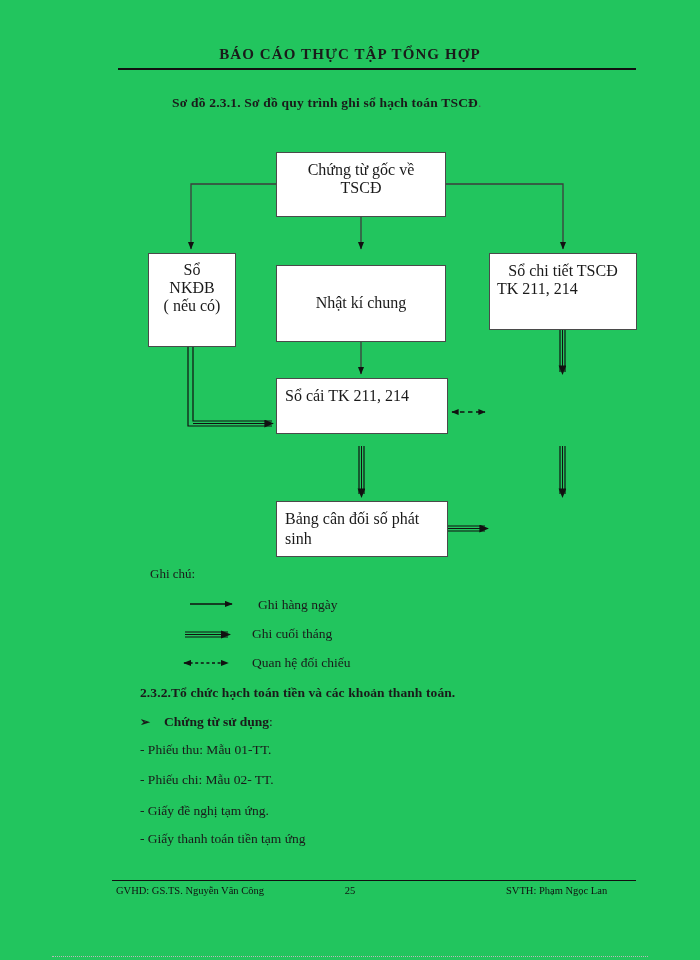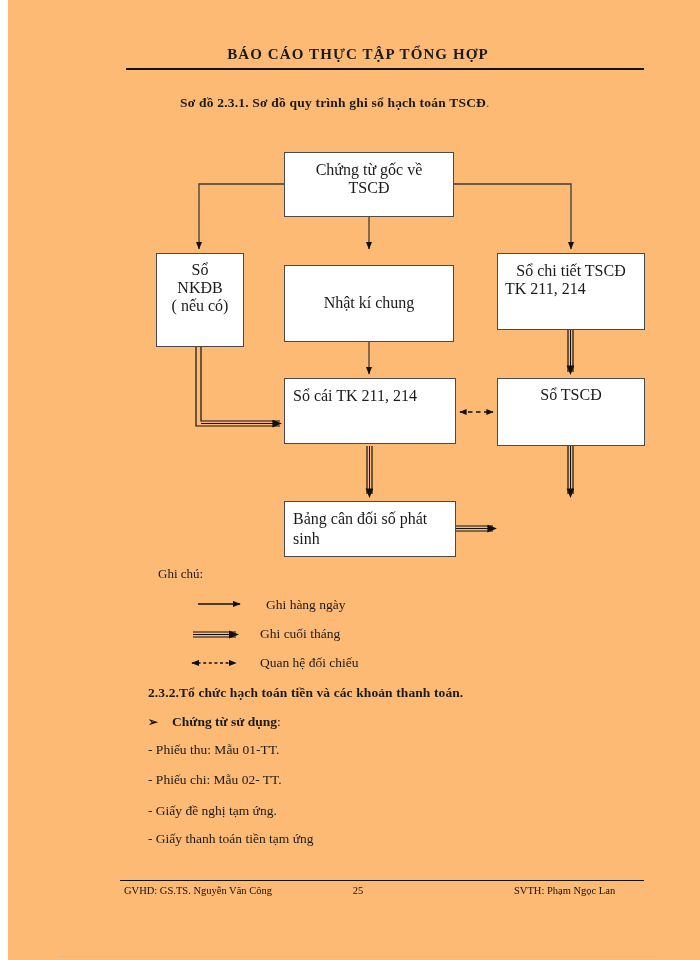--- a/index.html
+++ b/index.html
@@ -2,21 +2,21 @@
 <html><head>
 <meta charset="utf-8">
 <style>
   html,body{margin:0;padding:0;background:#ffffff;}
   body{
     width:700px;height:960px;position:relative;overflow:hidden;
     font-family:"Liberation Serif","DejaVu Serif",serif;
     color:#1a1a1a;
     -webkit-font-smoothing:antialiased;
   }
-  .page{position:absolute;inset:0;background:#fdba74;margin-left:8px;}
+  .page{position:absolute;inset:0;background:#22c55e;}
 
   
   .hdr-title{
     position:absolute;left:0;top:46px;width:700px;text-align:center;
     font-size:15px;font-weight:bold;letter-spacing:1.1px;
   }
   .hdr-rule{
     position:absolute;left:118px;top:68px;width:518px;height:0;
     border-top:2px solid #111;
   }
@@ -159,27 +159,24 @@
 
     <div class="box center" style="left:276px;top:265px;width:170px;height:77px;">
       <div class="t" style="top:27px;">Nhật kí chung</div>
     </div>
 
     <div class="box" style="left:489px;top:253px;width:148px;height:77px;">
       <div class="t" style="top:7px;text-align:center;">Sổ chi tiết TSCĐ</div>
       <div class="t" style="top:25px;text-align:left;padding-left:7px;">TK 211, 214</div>
     </div>
 
-    <div class="box lead" style="left:276px;top:378px;width:172px;height:66px;">
+    <div class="box lead" style="left:276px;top:378px;width:172px;height:56px;">
       <div class="t">Sổ cái TK 211, 214</div>
     </div>
 
-    <div class="box center" style="left:489px;top:378px;width:148px;height:68px;">
-      <div class="t" style="top:6px;">Sổ TSCĐ</div>
-    </div>
 
     <div class="box lead" style="left:276px;top:501px;width:172px;height:56px;">
       <div class="t">Bảng cân đối số phát</div>
       <div class="t">sinh</div>
     </div>
 
   </div>
 
   <div class="legend-title">Ghi chú:</div>
 

